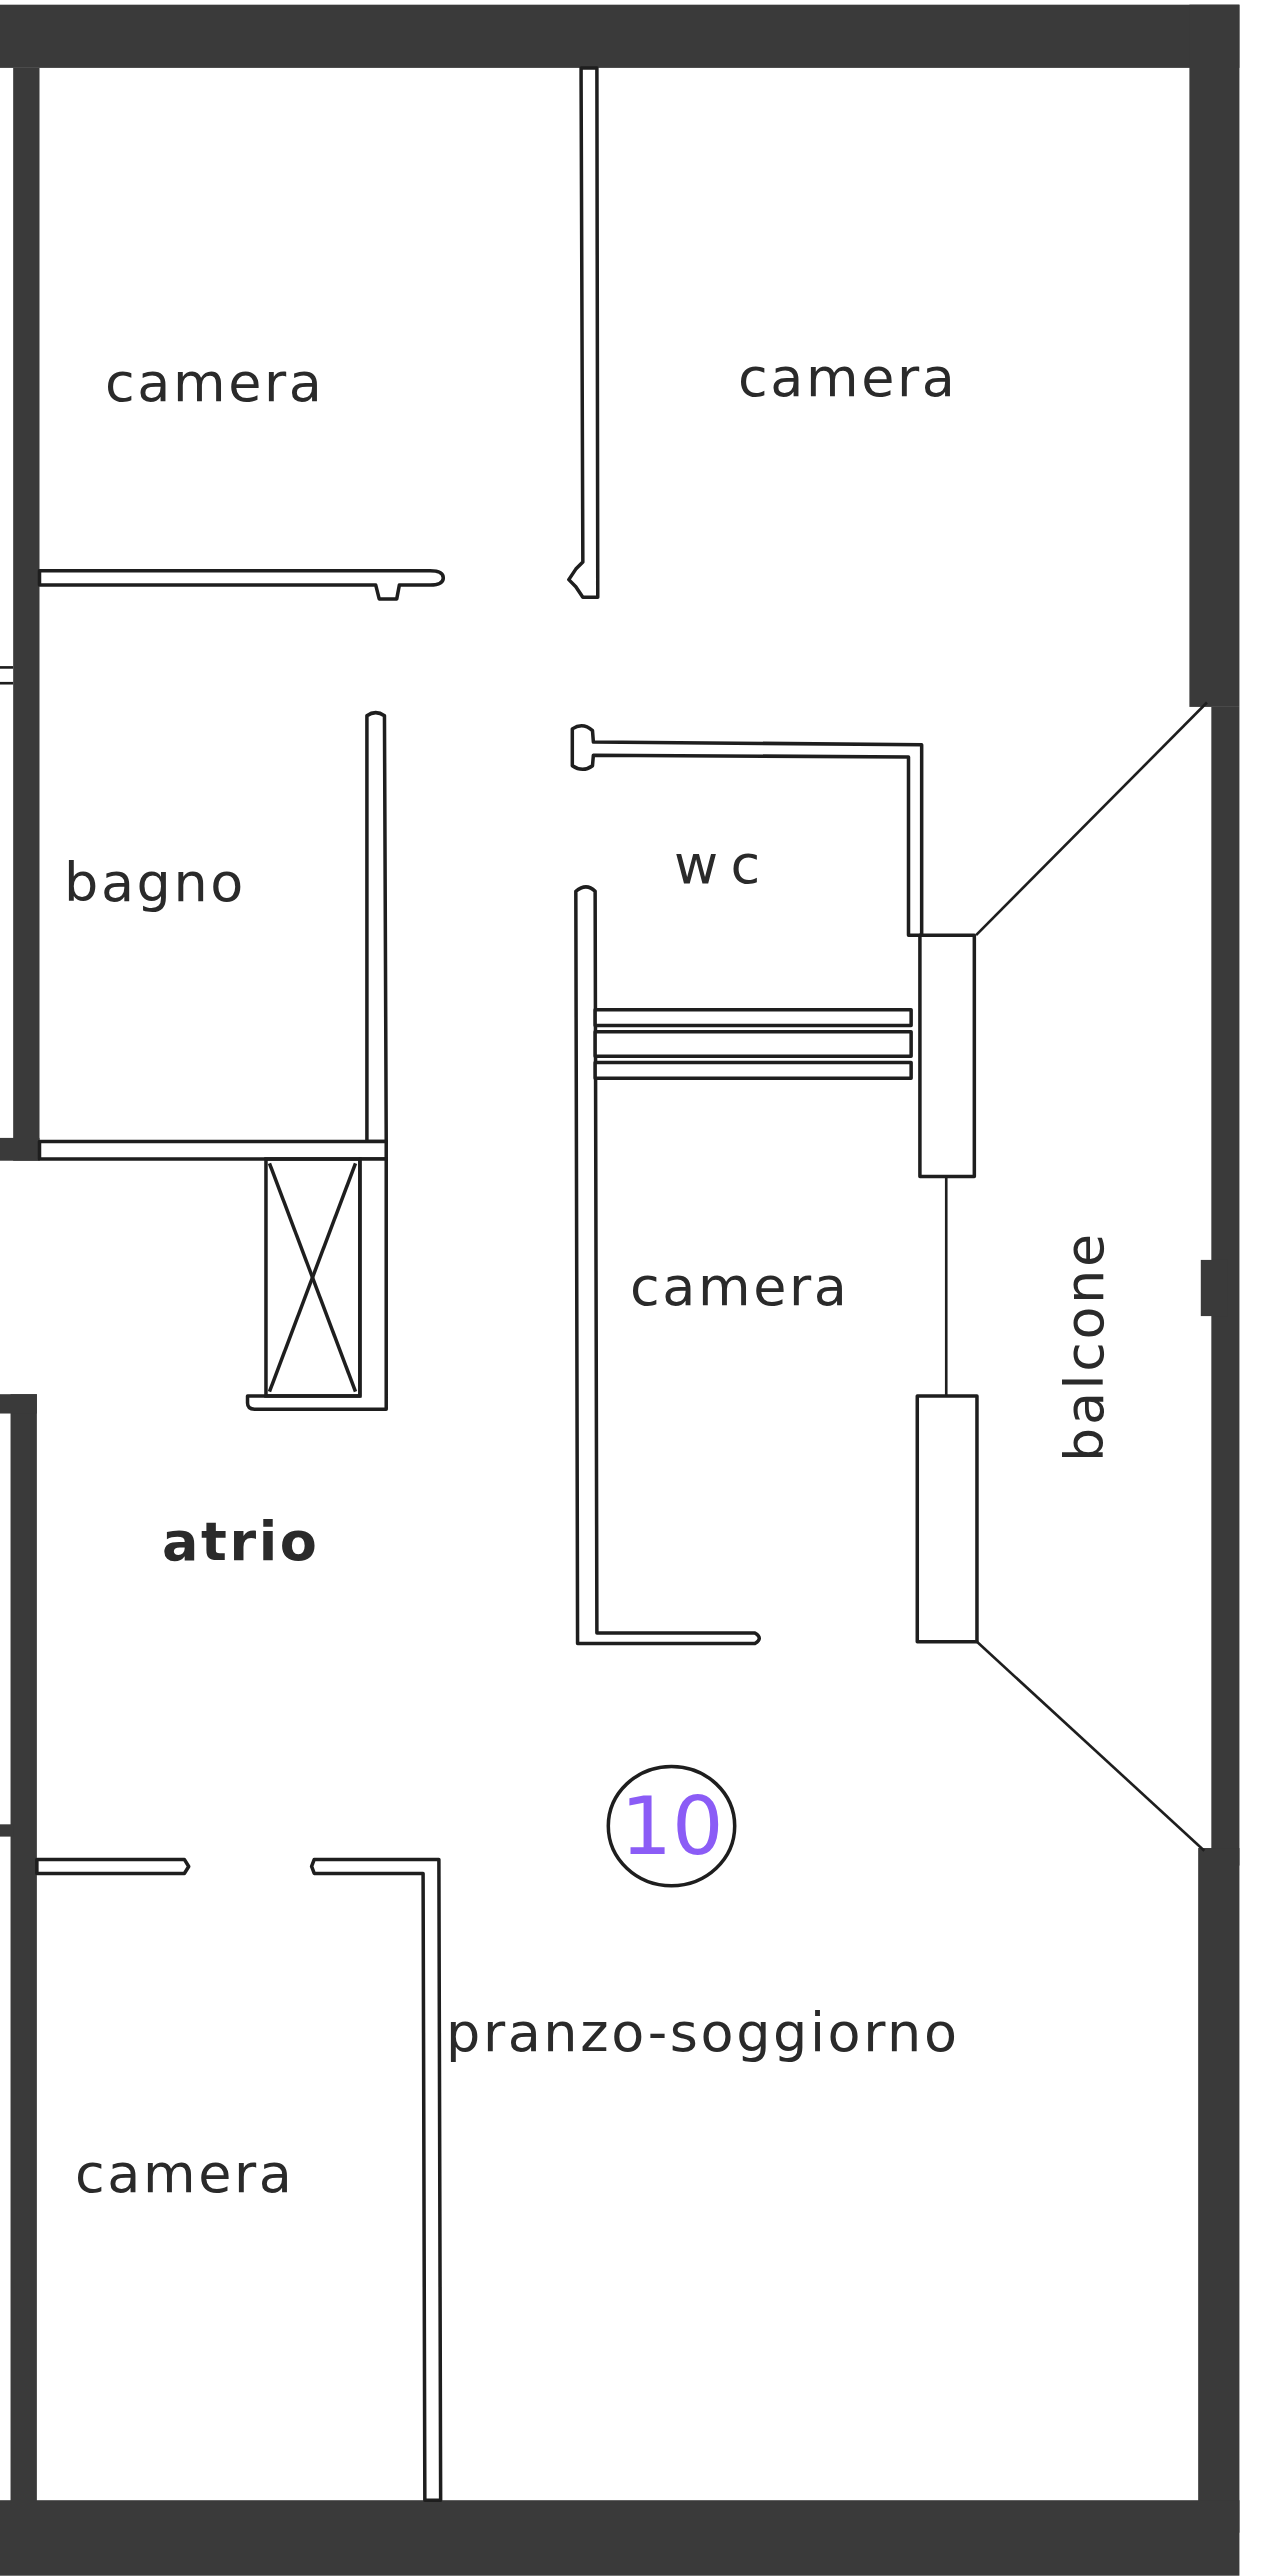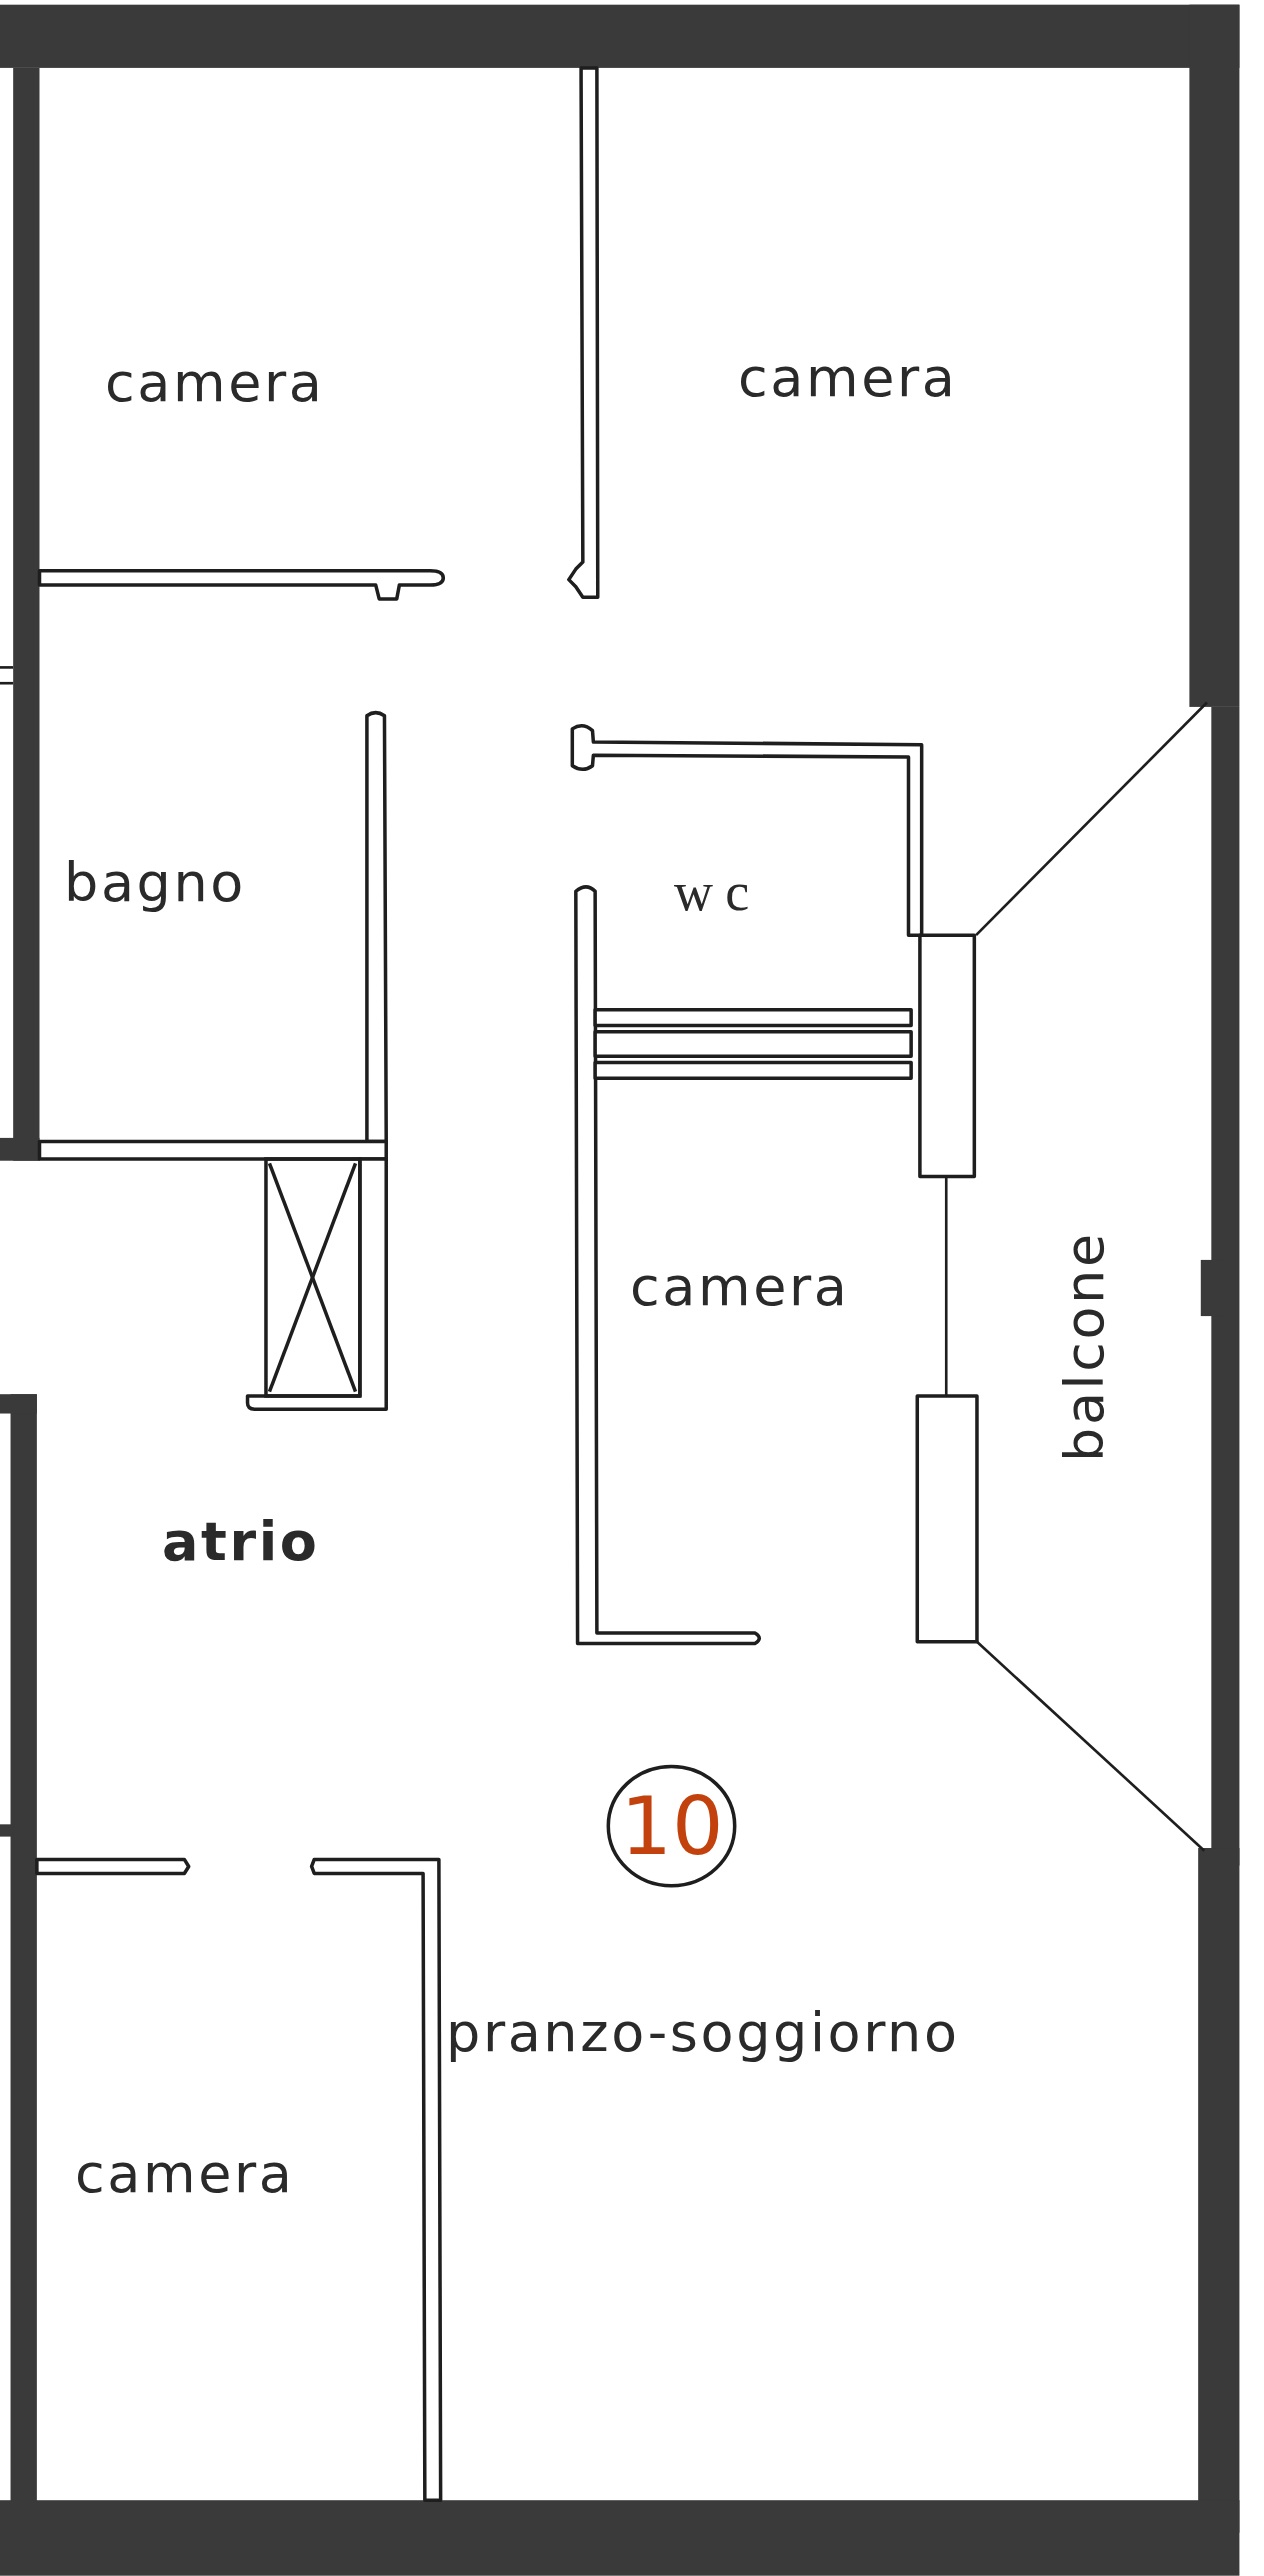--- a/index.html
+++ b/index.html
@@ -12,21 +12,21 @@
     font-size: 54px;
     letter-spacing: 2.6px;
     white-space: nowrap;
     line-height: 1;
   }
   .label.vertical { transform: rotate(-90deg); transform-origin: left top; }
   .unit-number {
     position: absolute;
     font-family: "DejaVu Sans", sans-serif;
     font-size: 81px;
-    color: #c2410c;
+    color: #8b5cf6;
     width: 228px; text-align: center; line-height: 1;
   }
 </style>
 </head>
 <body>
 
 <svg id="plan" viewBox="0 0 1440 2934" xmlns="http://www.w3.org/2000/svg">
 
   <g fill="#3a3a3a">
 
@@ -99,21 +99,21 @@
     <line x1="307" y1="1325" x2="405" y2="1585"></line>
     <line x1="405" y1="1325" x2="307" y2="1585"></line>
   </g>
 
   <ellipse cx="765" cy="2080" rx="72" ry="68" fill="none" stroke="#1e1e1e" stroke-width="4"></ellipse>
 </svg>
 
 <div class="label" style="left:105px; top:356px;">camera</div>
 <div class="label" style="left:738px; top:351px;">camera</div>
 <div class="label" style="left:64px; top:856px;">bagno</div>
-<div class="label" style="left:674px; top:865px; letter-spacing:12.3px;font-family:Liberation Serif, serif;">wc</div>
+<div class="label" style="left:674px; top:838px; letter-spacing:12.3px;">wc</div>
 <div class="label" style="left:630px; top:1260px;">camera</div>
 <div class="label vertical" style="left:1058px; top:1462px;">balcone</div>
 <div class="label" style="left:162px; top:1515px;font-weight:bold;">atrio</div>
 <div class="label" style="left:446px; top:2006px;">pranzo-soggiorno</div>
 <div class="label" style="left:75px; top:2147px;">camera</div>
 
 <div class="unit-number" style="left:558px; top:1786px;">10</div>
 
 
 </body></html>

